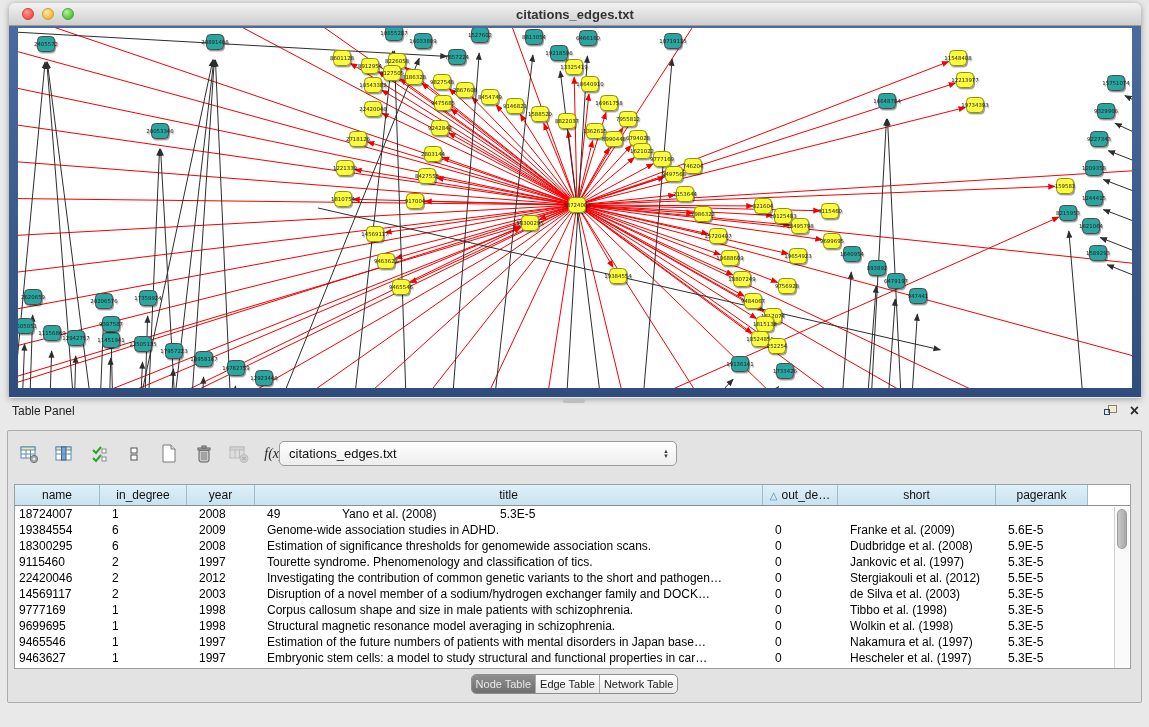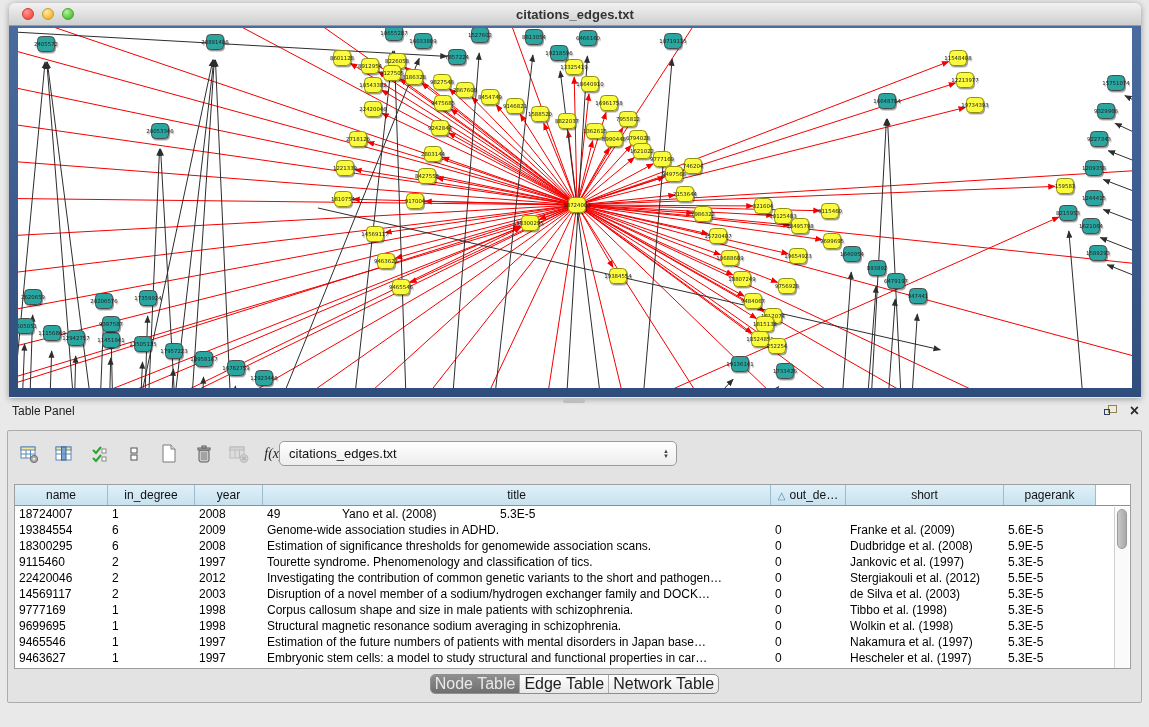--- a/index.html
+++ b/index.html
@@ -66,21 +66,21 @@
   .trow { display:flex; height:16px; align-items:center; }
   .td { font-size:12px; color:#000; padding-left:4px; white-space:nowrap; overflow:hidden; flex:none; }
   .vscroll { position:absolute; right:1px; top:22px; width:15px; height:162px;
     background:#fafafa; border-left:1px solid #d0d0d0; }
   .vthumb { position:absolute; left:2px; top:2px; width:10px; height:40px; border-radius:5px;
     background:linear-gradient(90deg,#c9c9c9,#a8a8a8); border:1px solid #9a9a9a; }
 
   .tabsbar { position:absolute; left:0; top:243px; width:100%; display:flex; justify-content:center; }
   .seg { display:flex; border:1px solid #8f8f8f; border-radius:5px; overflow:hidden; height:20px;
     background:linear-gradient(#ffffff,#e8e8e8); }
-  .seg-btn { font-size:16px; color:#1d1d1d; padding:0 4px; display:flex; align-items:center;
+  .seg-btn { font-size:11px; color:#1d1d1d; padding:0 4px; display:flex; align-items:center;
     border-right:1px solid #aaa; }
   .seg-btn:last-child { border-right:none; }
   .seg-btn.sel { background:linear-gradient(#8f8f8f,#6f6f6f); color:#e9e9e9; }
 
   
   .statusbar { position:absolute; left:0; top:705px; width:913px; height:22px;
     display:flex; align-items:flex-start; justify-content:flex-end;margin-top:44px; }
   .mem-label { font-size:11px; color:#222; margin-right:7px; }
   .mem-dot { width:13px; height:13px; border-radius:50%; margin-right:10px;
     background:radial-gradient(circle at 35% 30%, #9ef07e, #35b52a 75%); border:1px solid #6e6e6e; }
@@ -733,21 +733,21 @@
   <div class="combo">
     <span>citations_edges.txt</span>
     <span class="arrows">
         <span>▲</span>
         <span>▼</span>
       </span>
   </div>
 
   <div class="tablebox">
     <div class="thead" id="thead">
-        <div class="th" style="width: 93px;">
+        <div class="th" style="width: 85px;">
           <span>name</span>
         </div>
         <div class="th" style="width: 87px;">
           <span>in_degree</span>
         </div>
         <div class="th" style="width: 68px;">
           <span>year</span>
         </div>
         <div class="th" style="width: 508px;">
           <span>title</span>
@@ -823,21 +823,21 @@
           <div class="td" style="width: 68px;">1998</div>
           <div class="td" style="width: 508px;">Corpus callosum shape and size in male patients with schizophrenia.</div>
           <div class="td" style="width: 75px;">0</div>
           <div class="td" style="width: 158px;">Tibbo et al. (1998)</div>
           <div class="td" style="width: 92px;">5.3E-5</div>
         </div>
         <div class="trow">
           <div class="td" style="width: 93px;">9699695</div>
           <div class="td" style="width: 87px;">1</div>
           <div class="td" style="width: 68px;">1998</div>
-          <div class="td" style="width: 508px;">Structural magnetic resonance sodium averaging in schizophrenia.</div>
+          <div class="td" style="width: 508px;">Structural magnetic resonance model averaging in schizophrenia.</div>
           <div class="td" style="width: 75px;">0</div>
           <div class="td" style="width: 158px;">Wolkin et al. (1998)</div>
           <div class="td" style="width: 92px;">5.3E-5</div>
         </div>
         <div class="trow">
           <div class="td" style="width: 93px;">9465546</div>
           <div class="td" style="width: 87px;">1</div>
           <div class="td" style="width: 68px;">1997</div>
           <div class="td" style="width: 508px;">Estimation of the future numbers of patients with mental disorders in Japan base…</div>
           <div class="td" style="width: 75px;">0</div>

